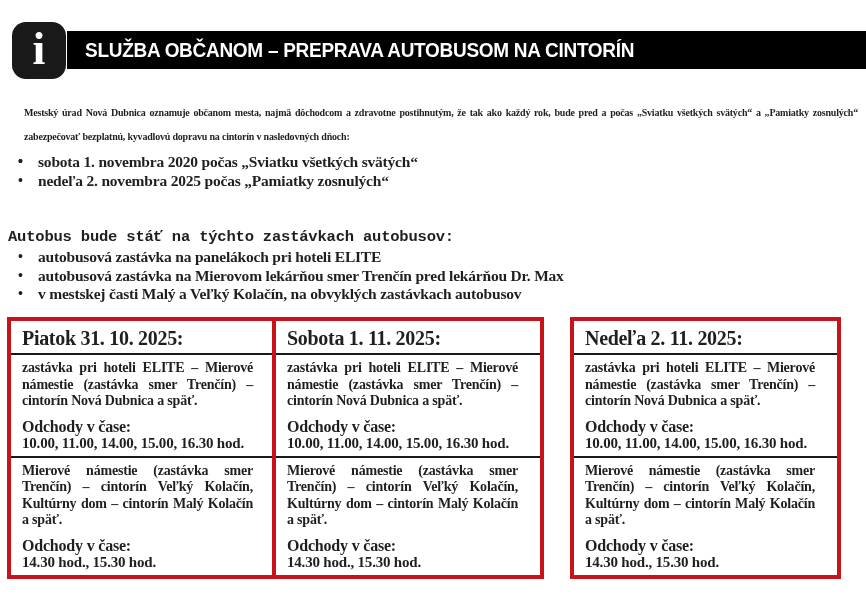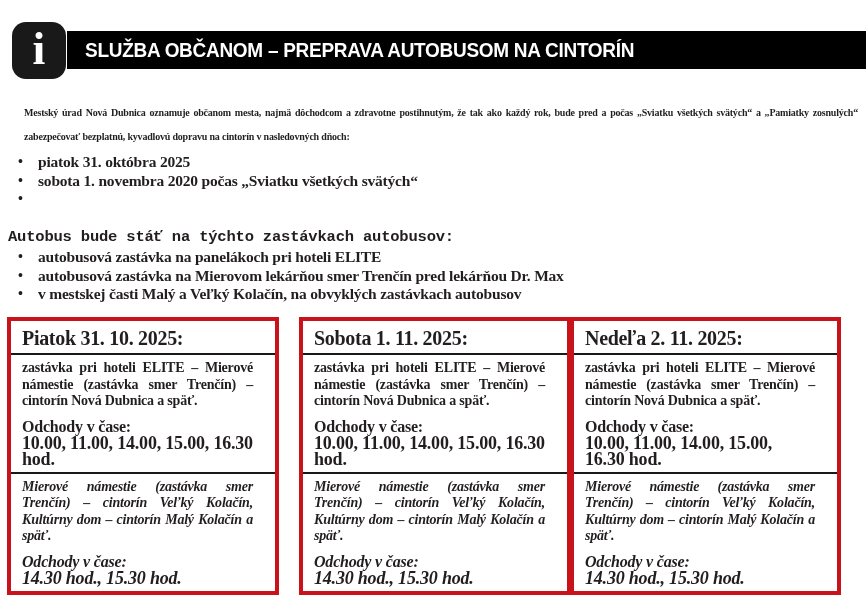--- a/index.html
+++ b/index.html
@@ -90,46 +90,46 @@
   .card {
     position: absolute;
     top: 317px;
     width: 272px;
     min-height: 228px;
     border: 4px solid #c9131b;
     background: #ffffff;
     box-sizing: border-box;
   }
   .card-1 { left: 7px; }
-  .card-2 { left: 299px; }
+  .card-2 { left: 272px; }
   .card-3 { left: 570px; width: 271px; }
   .card-title {
     padding: 6px 11px 4px 11px;
     font-size: 20px;
     line-height: 22px;
     letter-spacing: -0.3px;
     border-bottom: 2.5px solid #191919;
   }
   .card-section { padding: 5px 22px 5px 11px; }
-  .card-section.second { border-top: 2.5px solid #191919; font-style: italic; }
+  .card-section.second { border-top: 2.5px solid #191919; }
   .route {
     font-size: 14px;
     line-height: 16.5px;
     text-align: justify;
     letter-spacing: -0.2px;
     hyphens: manual;
   }
   .dep-label {
     margin-top: 8px;
     font-size: 16px;
     line-height: 17px;
     letter-spacing: -0.2px;
   }
   .dep-times {
-    font-size: 18px;
+    font-size: 15px;
     line-height: 16px;
     letter-spacing: -0.2px;
   }
 </style>
 </head>
 <body>
 
 <div class="page">
 
   <div class="info-badge">
@@ -137,28 +137,28 @@
   </div>
   <div class="banner">
     <span class="banner-title">SLUŽBA OBČANOM – PREPRAVA AUTOBUSOM NA CINTORÍN</span>
   </div>
 
   <p class="intro">Mestský úrad Nová Dubnica oznamuje občanom mesta, najmä dôchodcom a zdravotne postihnutým, že tak ako každý rok, bude pred a počas „Sviatku všetkých svätých“ a „Pamiatky zosnulých“ zabezpečovať bezplatnú, kyvadlovú dopravu na cintorín v nasledovných dňoch:</p>
 
   <ul class="bullet-list dates-list">
     <li>
       <span class="marker">•</span>
-      <span>piatok 31. októbra 2025</span>
     </li>
     <li>
       <span class="marker">•</span>
       <span>sobota 1. novembra 2020 počas „Sviatku všetkých svätých“</span>
     </li>
     <li>
       <span class="marker">•</span>
+      <span>nedeľa 2. novembra 2025 počas „Pamiatky zosnulých“</span>
     </li>
   </ul>
 
   <div class="stops-heading">Autobus bude stáť na týchto zastávkach autobusov:</div>
   <ul class="bullet-list stops-list">
     <li>
       <span class="marker">•</span>
       <span>autobusová zastávka na panelákoch pri hoteli ELITE</span>
     </li>
     <li>

